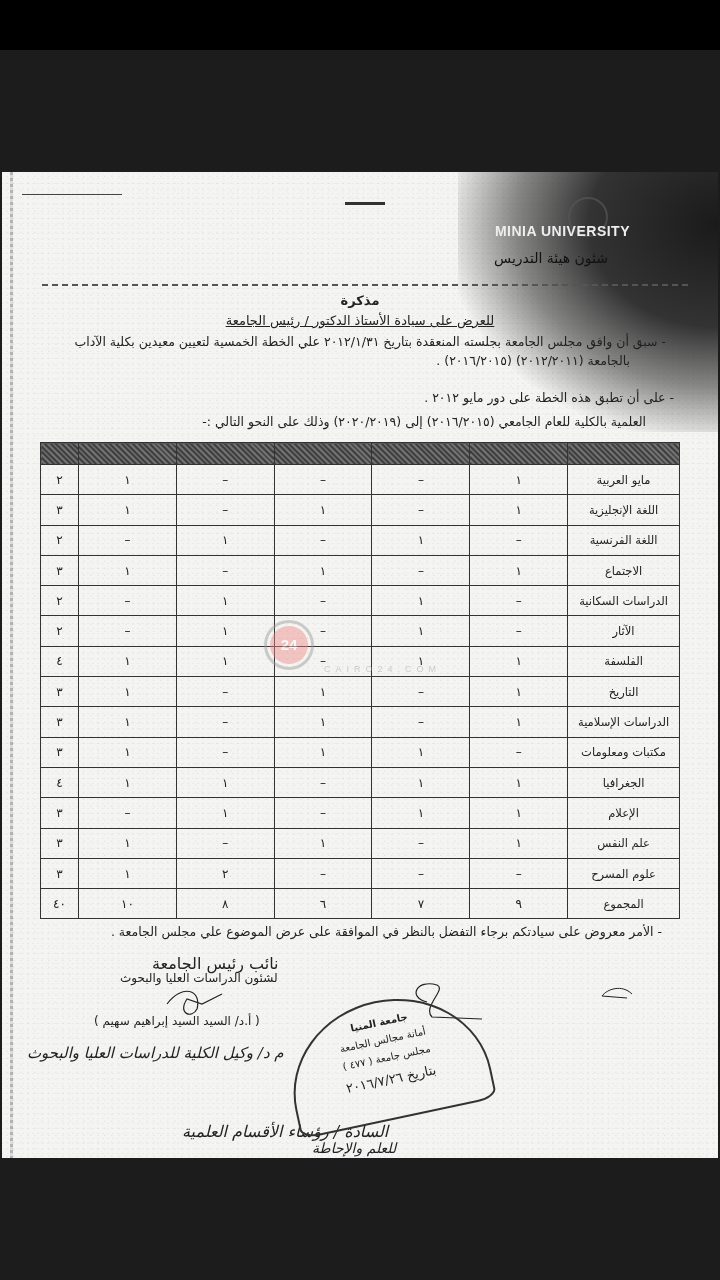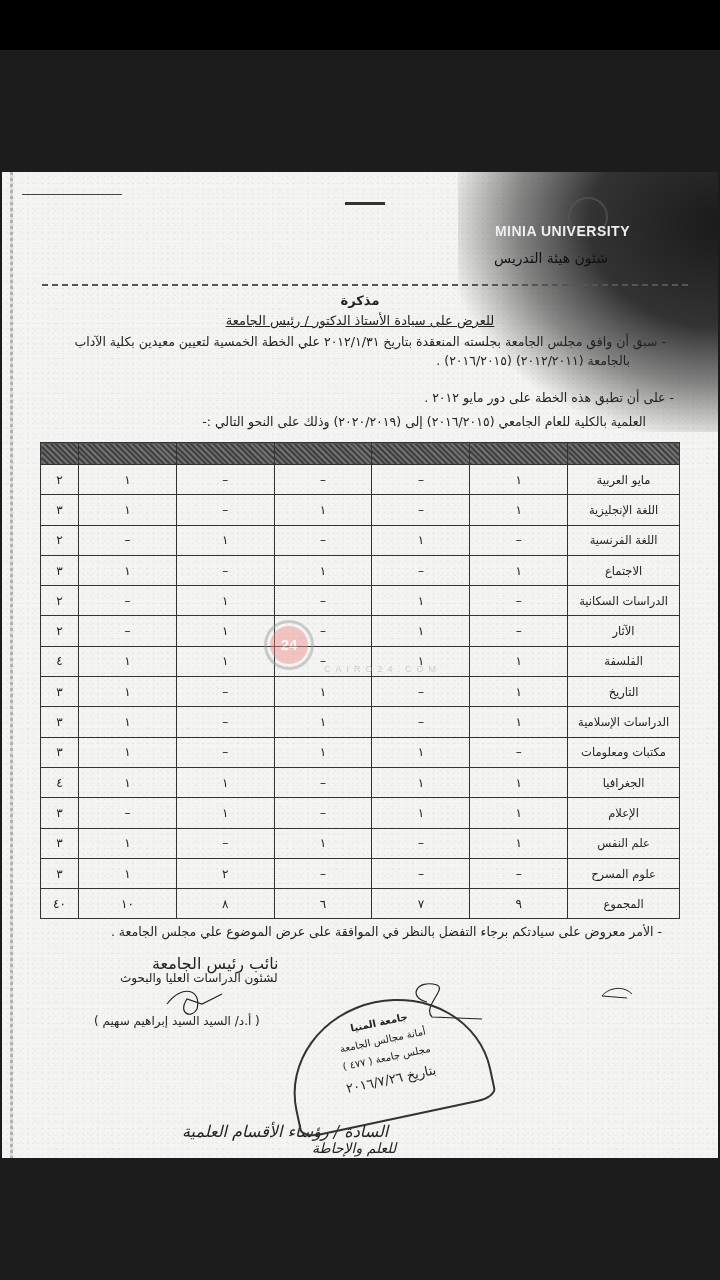--- a/index.html
+++ b/index.html
@@ -239,20 +239,21 @@
   </svg>
   <div class="txt sig-name">( أ.د/ السيد السيد إبراهيم سهيم )</div>
 
   <svg class="scribble" style="left:395px;top:805px;" width="90" height="50">
     <path d="M30 25 C10 20, 20 2, 40 8 C50 12, 25 30, 35 40 L85 42" stroke="#222" fill="none" stroke-width="1.2"></path>
   </svg>
   <svg class="scribble" style="left:595px;top:812px;" width="40" height="20">
     <path d="M35 10 C25 0, 10 5, 5 12 L30 14" stroke="#222" fill="none" stroke-width="1"></path>
   </svg>
 
+  <div class="txt hand" style="left:25px;top:872px;font-size:15px;">م د/ وكيل الكلية للدراسات العليا والبحوث</div>
   <div class="txt hand" style="left:180px;top:950px;font-size:16px;text-align:right;">السادة / رؤساء الأقسام العلمية</div>
   <div class="txt hand" style="left:310px;top:968px;font-size:14px;">للعلم والإحاطة</div>
 
   <div class="stamp">
     <div class="stamp-line" style="top:14px;font-weight:bold;">جامعة المنيا</div>
     <div class="stamp-line" style="top:32px;">أمانة مجالس الجامعة</div>
     <div class="stamp-line" style="top:50px;">مجلس جامعة ( ٤٧٧ )</div>
     <div class="stamp-line" style="top:70px;font-size:13px;">بتاريخ ٢٠١٦/٧/٢٦</div>
   </div>
 </div>

